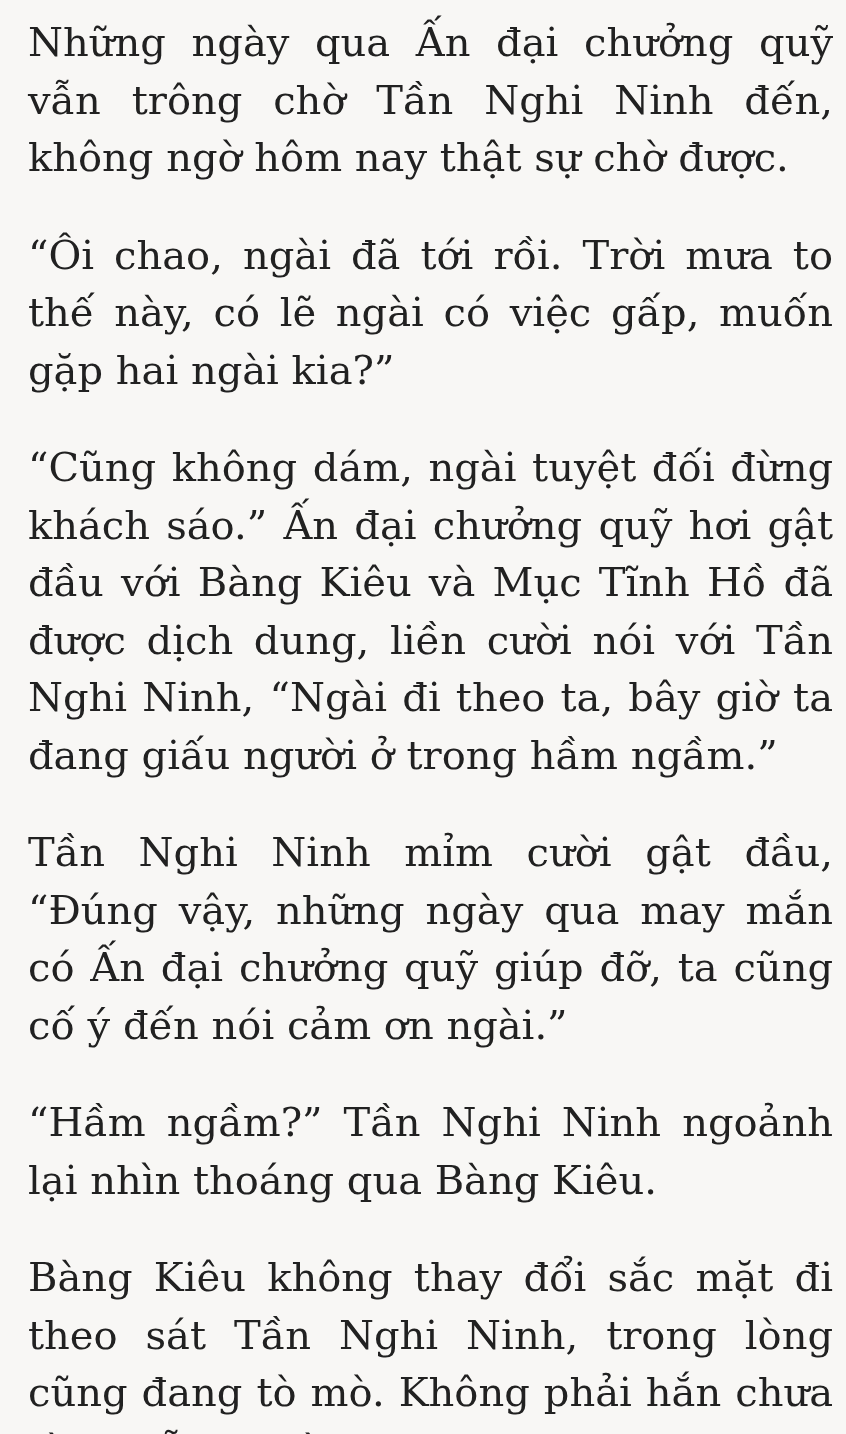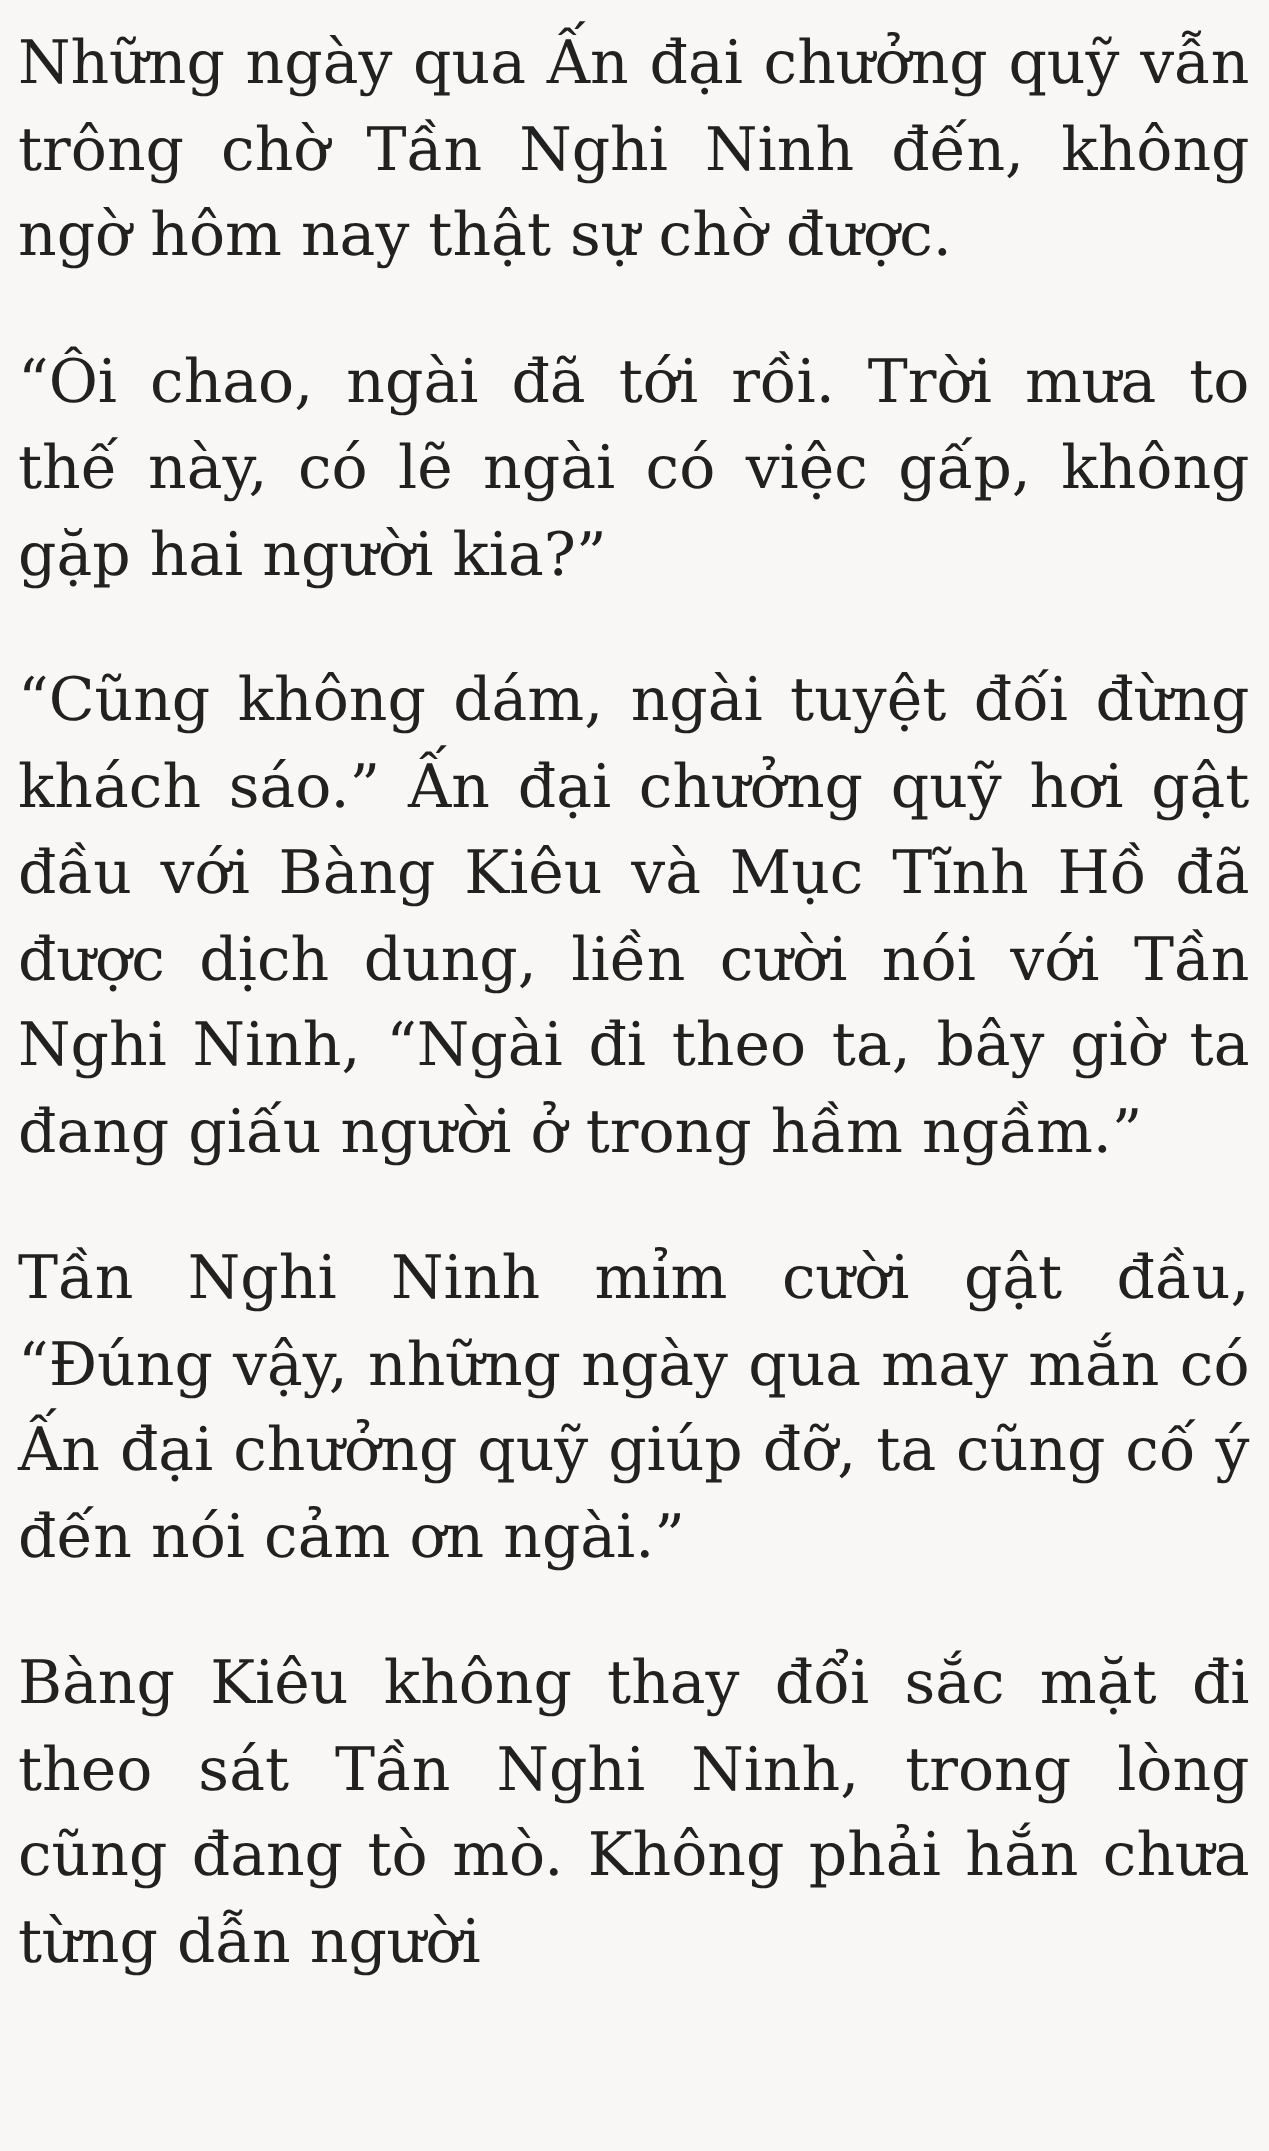--- a/index.html
+++ b/index.html
@@ -4,35 +4,36 @@
 <style>
   html, body {
     margin: 0;
     padding: 0;
   }
   .reader-page {
     width: 846px;
     height: 1434px;
     overflow: hidden;
     box-sizing: border-box;
-    padding: 14px 13px 0 12px;
+    padding: 14px 13px 0 28px;
   }
   .reader-page p {
     font-family: "DejaVu Serif", "Liberation Serif", serif;
     font-size: 40px;
     line-height: 57.5px;
     text-align: justify;
     margin: 0 0 40px 0;
     padding: 0;
     word-break: normal;
     hyphens: none;
   }
 </style>
 </head>
 <body style="background: rgb(248, 247, 245);">
 
 <main class="reader-page" style="color: rgb(33, 33, 33);">
   <p>Những ngày qua Ấn đại chưởng quỹ vẫn trông chờ Tần Nghi Ninh đến, không ngờ hôm nay thật sự chờ được.</p>
-  <p>“Ôi chao, ngài đã tới rồi. Trời mưa to thế này, có lẽ ngài có việc gấp, không gặp hai người kia?”</p>
+  <p>“Ôi chao, ngài đã tới rồi. Trời mưa to thế này, có lẽ ngài có việc gấp, muốn gặp hai ngài kia?”</p>
   <p>“Cũng không dám, ngài tuyệt đối đừng khách sáo.” Ấn đại chưởng quỹ hơi gật đầu với Bàng Kiêu và Mục Tĩnh Hồ đã được dịch dung, liền cười nói với Tần Nghi Ninh, “Ngài đi theo ta, bây giờ ta đang giấu người ở trong hầm ngầm.”</p>
   <p>Tần Nghi Ninh mỉm cười gật đầu, “Đúng vậy, những ngày qua may mắn có Ấn đại chưởng quỹ giúp đỡ, ta cũng cố ý đến nói cảm ơn ngài.”</p>
+  <p>“Hầm ngầm?” Tần Nghi Ninh ngoảnh lại nhìn thoáng qua Bàng Kiêu.</p>
   <p>Bàng Kiêu không thay đổi sắc mặt đi theo sát Tần Nghi Ninh, trong lòng cũng đang tò mò. Không phải hắn chưa từng dẫn người</p>
 </main>
 
 </body></html>

